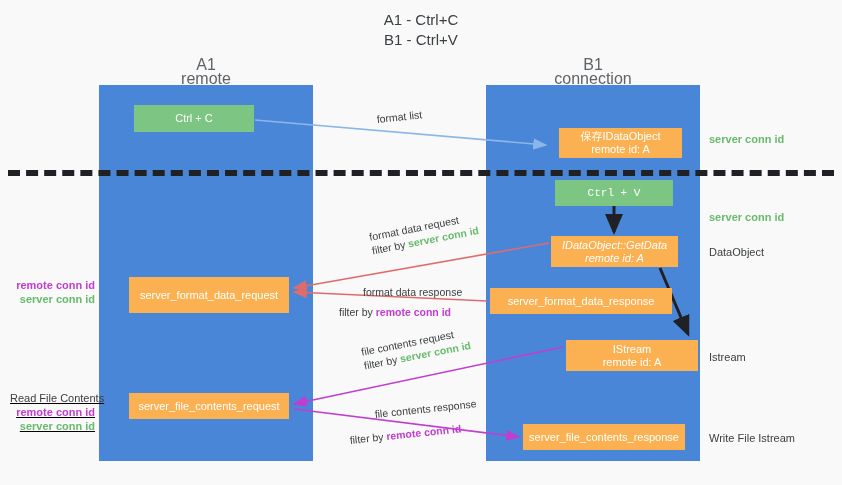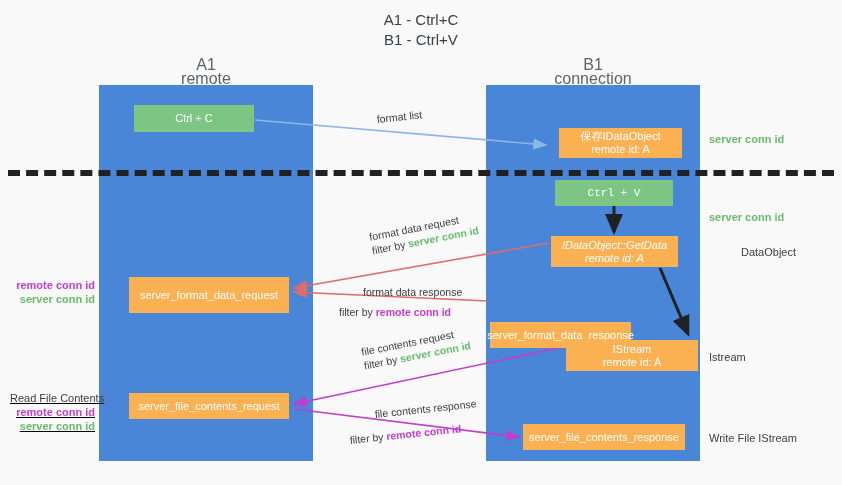--- a/index.html
+++ b/index.html
@@ -61,38 +61,38 @@
     padding: 0 4px;
   }
   .node.green  { background: #7dc582; }
   .node.orange { background: #fbb152; }
 
   #n-ctrlc   { left: 134px; top: 105px; width: 120px; height: 27px; }
   #n-save    { left: 551px; top: 128px; width: 123px; height: 30px; margin-left: 8px; }
   #n-ctrlv   { left: 555px; top: 180px; width: 118px; height: 26px; font-family: Liberation Mono, monospace; }
   #n-getdata { left: 551px; top: 236px; width: 127px; height: 31px; font-style: italic; }
   #n-fmtreq  { left: 129px; top: 277px; width: 160px; height: 36px; }
-  #n-fmtresp { left: 490px; top: 288px; width: 141px; height: 26px; margin-top: 34px; }
+  #n-fmtresp { left: 490px; top: 288px; width: 182px; height: 26px; }
   #n-istream { left: 566px; top: 340px; width: 132px; height: 31px; }
   #n-filereq { left: 129px; top: 393px; width: 160px; height: 26px; }
   #n-fileresp{ left: 523px; top: 424px; width: 162px; height: 26px; }
 
   
   .side {
     font-size: 11px;
     line-height: 14px;
     white-space: nowrap;
   }
   .green-txt  { color: #68bb6c; font-weight: bold; }
   .purple-txt { color: #c13dd0; font-weight: bold; }
   .plain-txt  { color: #3c4043; }
 
   #sc-top  { left: 709px; top: 132px; }
   #sc-mid  { left: 709px; top: 210px; }
-  #lbl-dataobject { left: 709px; top: 245px; margin-left: 32px; }
+  #lbl-dataobject { left: 709px; top: 245px; }
   #lbl-istream    { left: 709px; top: 350px; }
   #lbl-writefile  { left: 709px; top: 431px; }
 
   #left-ann-1 { left: 10px; top: 278px; width: 85px; text-align: right; }
   #left-ann-2 { left: 10px; top: 391px; width: 85px; text-align: right; text-decoration: underline; }
 
   
   .edge-label {
     font-size: 10.5px;
     line-height: 14px;
@@ -221,21 +221,21 @@
   </div>
 
   <div id="n-filereq" class="abs node orange">server_file_contents_request</div>
 
   <div id="n-fileresp" class="abs node orange">server_file_contents_response</div>
 
   <div id="sc-top" class="abs side green-txt">server conn id</div>
   <div id="sc-mid" class="abs side green-txt">server conn id</div>
   <div id="lbl-dataobject" class="abs side plain-txt">DataObject</div>
   <div id="lbl-istream" class="abs side plain-txt">Istream</div>
-  <div id="lbl-writefile" class="abs side plain-txt">Write File IStream</div>
+  <div id="lbl-writefile" class="abs side plain-txt">Write File Istream</div>
 
   <div id="left-ann-1" class="abs side">
     <div class="purple-txt">remote conn id</div>
     <div class="green-txt">server conn id</div>
   </div>
 
   <div id="left-ann-2" class="abs side">
     <div class="plain-txt">Read File Contents</div>
     <div class="purple-txt">remote conn id</div>
     <div class="green-txt">server conn id</div>

